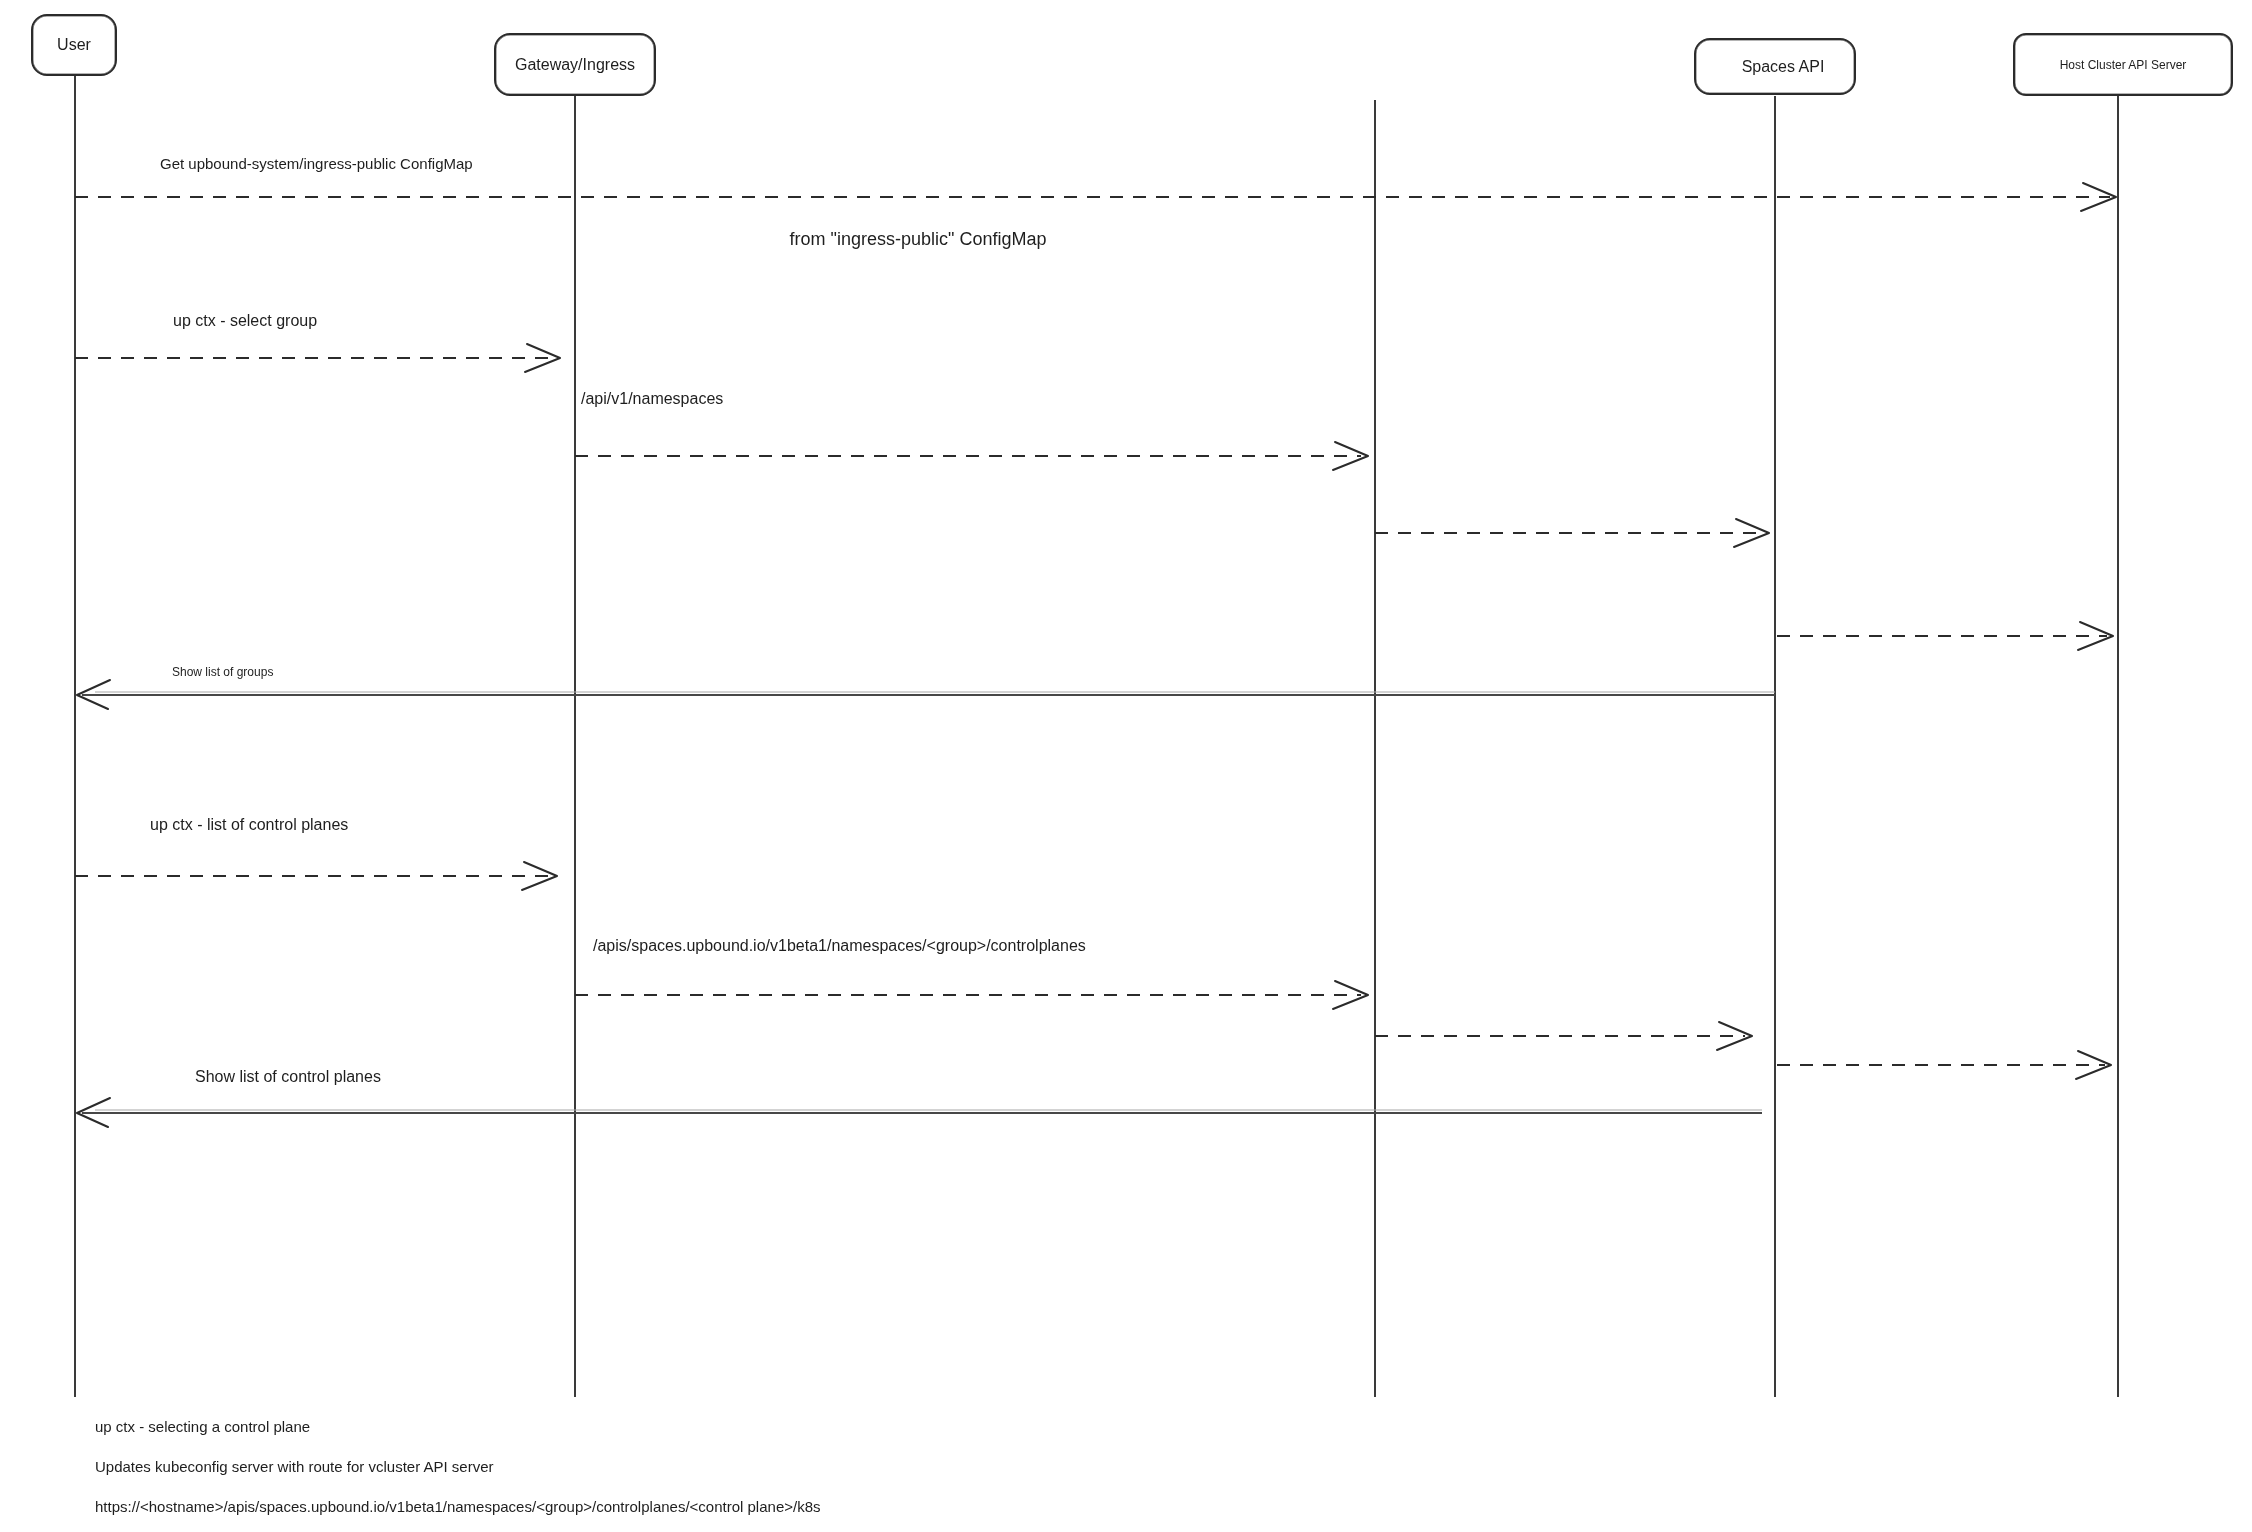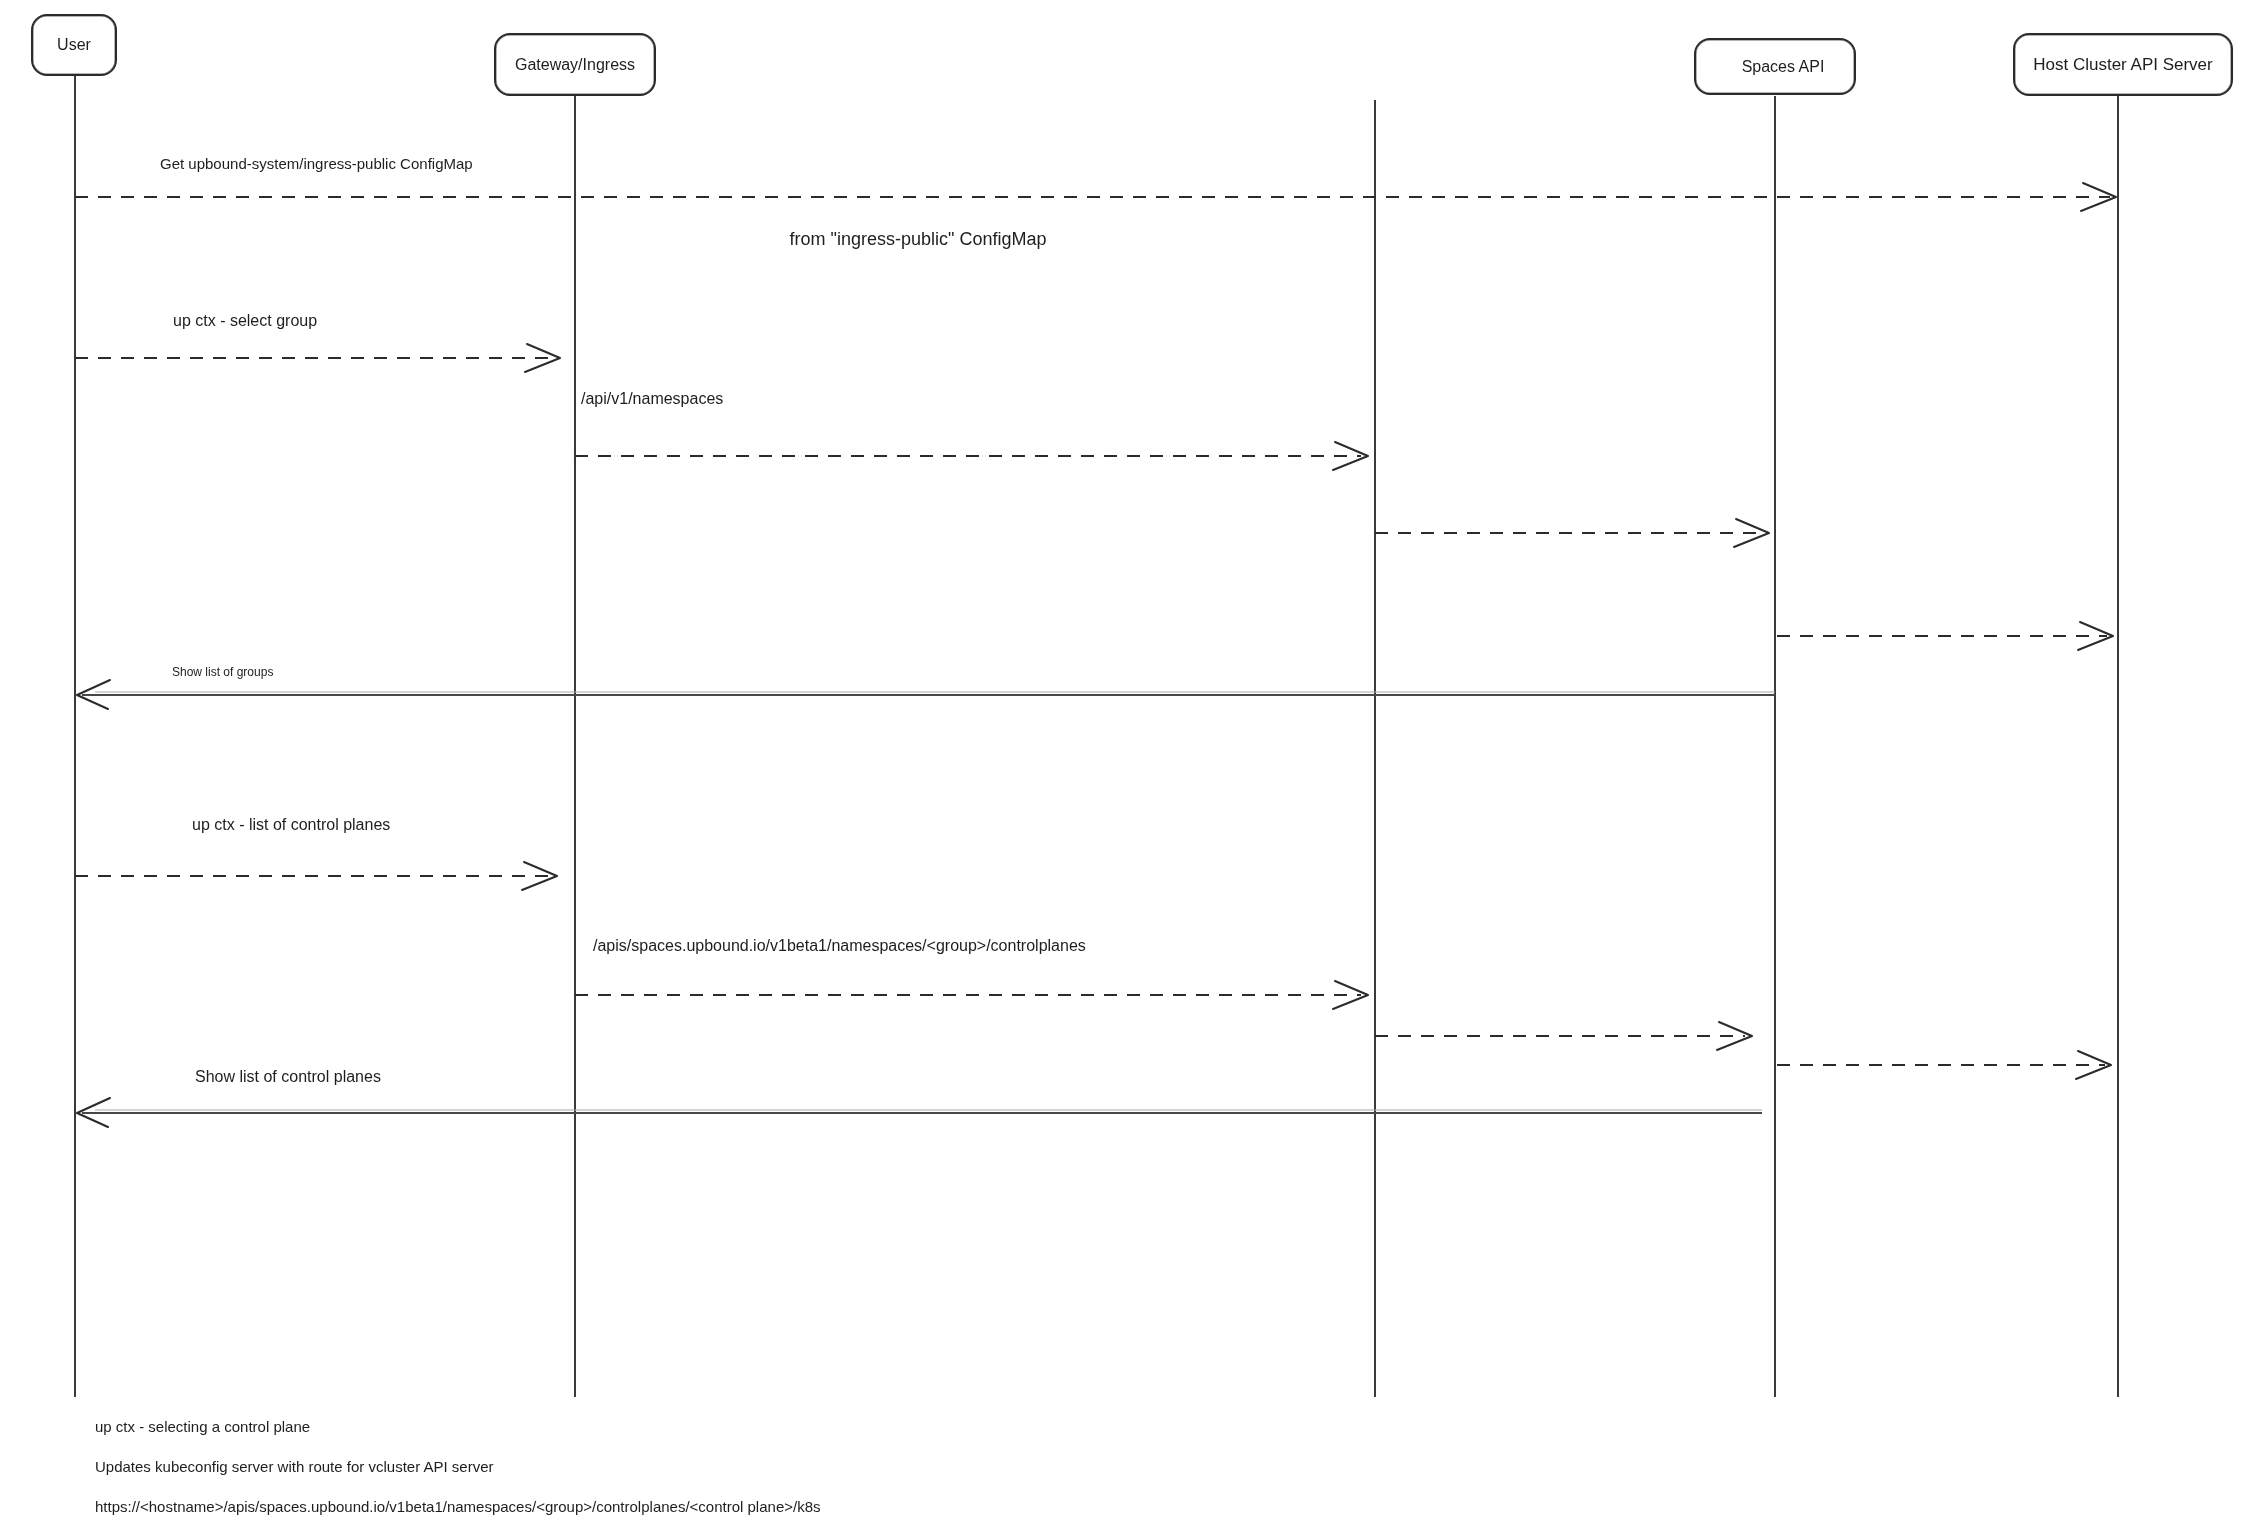--- a/index.html
+++ b/index.html
@@ -102,37 +102,37 @@
 
   <div class="actor-box" style="left:31px; top:14px; width:86px; height:62px;">
     <span>User</span>
   </div>
   <div class="actor-box" style="left:494px; top:33px; width:162px; height:63px;">
     <span>Gateway/Ingress</span>
   </div>
   <div class="actor-box" style="left:1694px; top:38px; width:162px; height:57px;padding-left:16px;">
     <span>Spaces API</span>
   </div>
-  <div class="actor-box" style="left:2013px; top:33px; width:220px; height:63px; font-size:17px;">
+  <div class="actor-box" style="left:2013px; top:33px; width:220px; height:63px; font-size:12px;border-radius:13px;">
     <span>Host Cluster API Server</span>
   </div>
 
   <div class="lbl" style="left:160px; top:155px;">Get upbound-system/ingress-public ConfigMap</div>
 
   <div class="note" style="left:618px; top:227px; width:600px;">
     <div>from "ingress-public" ConfigMap</div>
   </div>
 
   <div class="lbl" style="left:173px; top:312px; font-size:16px;">up ctx - select group</div>
 
   <div class="lbl" style="left:581px; top:390px; font-size:16px;">/api/v1/namespaces</div>
 
   <div class="lbl" style="left:172px; top:665px; font-size:12px;">Show list of groups</div>
 
-  <div class="lbl" style="left:150px; top:816px; font-size:16px;margin-left:42px;">up ctx - list of control planes</div>
+  <div class="lbl" style="left:150px; top:816px; font-size:16px;">up ctx - list of control planes</div>
 
   <div class="lbl" style="left:593px; top:937px; font-size:16px;">/apis/spaces.upbound.io/v1beta1/namespaces/&lt;group&gt;/controlplanes</div>
 
   <div class="lbl" style="left:195px; top:1068px; font-size:16px;">Show list of control planes</div>
 
   <div class="footnote" style="left:95px; top:1418px;">up ctx - selecting a control plane</div>
   <div class="footnote" style="left:95px; top:1458px;">Updates kubeconfig server with route for vcluster API server</div>
   <div class="footnote" style="left:95px; top:1498px;">https://&lt;hostname&gt;/apis/spaces.upbound.io/v1beta1/namespaces/&lt;group&gt;/controlplanes/&lt;control plane&gt;/k8s</div>
 
 </div>

